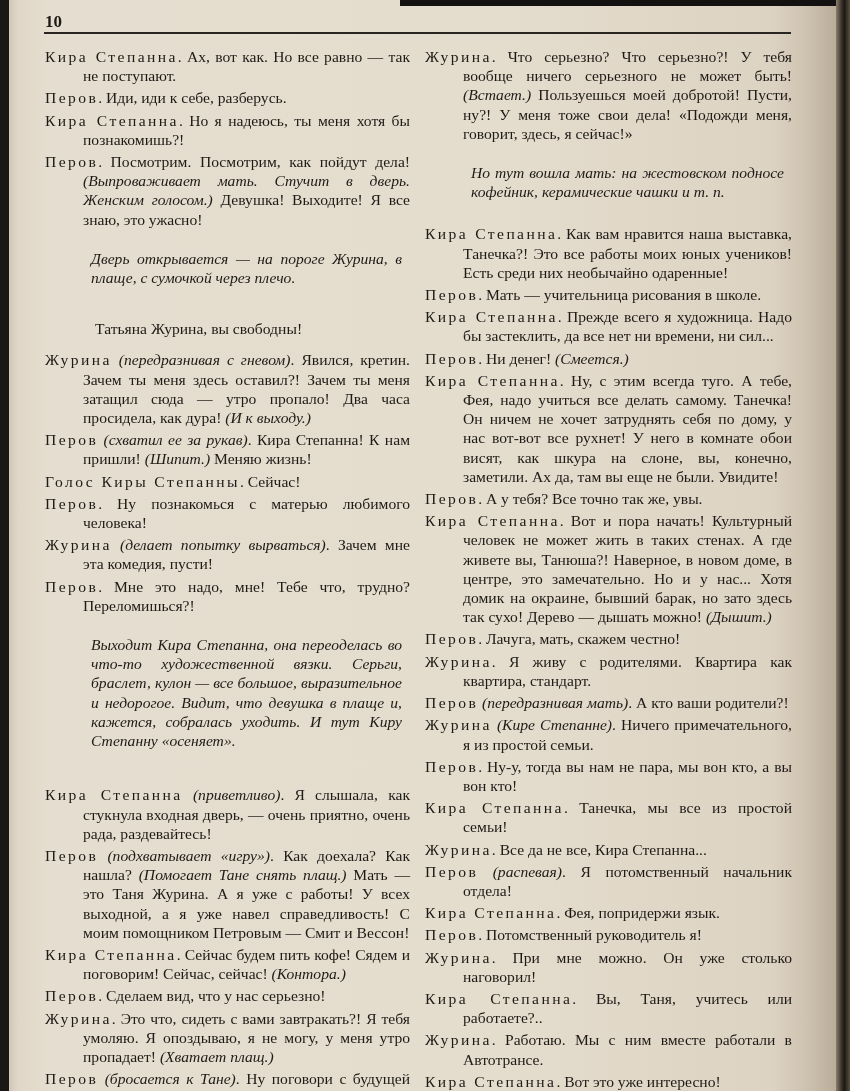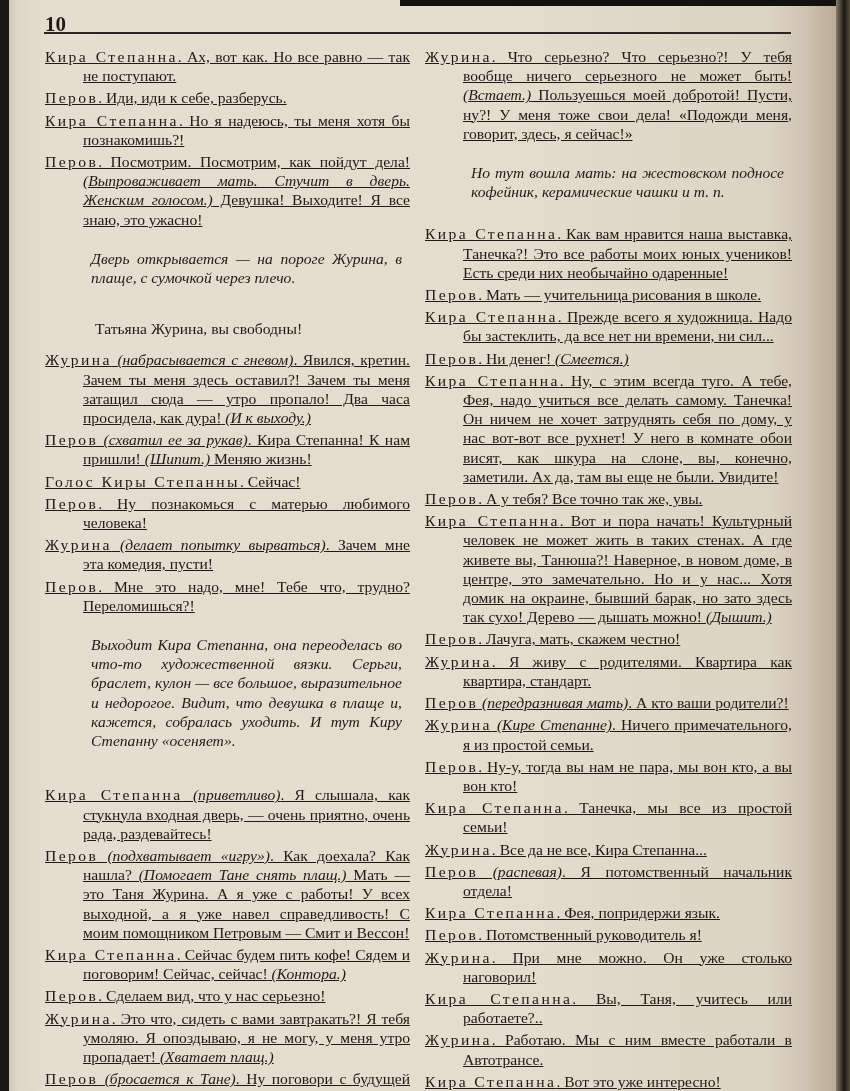--- a/index.html
+++ b/index.html
@@ -10,27 +10,27 @@
     color:#1e1a16;
   }
   .page {
     position:absolute; left:8px; top:0; width:830px; height:1091px;
     background:linear-gradient(90deg,#cfc6b7 0px,#e0d7c8 10px,#e5ddcf 40px,#e4dccd 60%,#ddd3c3 92%,#cfc3b1 96%,#b8ab98 100%);
   }
   .binding-left { position:absolute; left:0; top:0; width:9px; height:1091px; background:#1a1714; }
   .edge-right { position:absolute; right:0; top:0; width:14px; height:1091px;
     background:linear-gradient(90deg,#8a7d6c,#3a332b 40%,#1c1814 60%,#5a4f42); }
   .top-shadow { position:absolute; left:400px; top:0; width:450px; height:6px; background:#141210; }
-  .page-num { position:absolute; left:45px; top:12px; font-weight:bold; font-size:21px; }
+  .page-num { position:absolute; left:45px; top:12px; font-weight:bold; font-size:17px; }
   .rule { position:absolute; left:44px; top:32px; width:747px; height:2px; background:#2a2520; }
   .col { position:absolute; top:44px; font-size:15.6px; line-height:19.2px; }
   .col.left { left:45px; width:365px; }
   .col.right { left:425px; width:367px; }
   .rep { text-indent:-38px; padding-left:38px; text-align:justify; margin:0; }
-  .rep.gap { margin-top:3px;text-decoration:underline; }
+  .rep.gap { margin-top:3px; }
   .speaker { letter-spacing:2.4px; }
   .dir { font-style:italic; }
   .stage { font-style:italic; padding-left:38px; text-align:justify; margin:8px; }
   .plain { padding-left:38px; margin:12px; }
   .sp { height:12px; }
 </style>
 </head>
 <body>
 
 <div class="page"></div>
@@ -43,21 +43,21 @@
 
 <div class="col left" id="col-left">
     <p class="rep gap"><span class="speaker">Кира Степанна</span><span>. Ах, вот как. Но все равно — так не поступают.</span></p>
     <p class="rep gap"><span class="speaker">Перов</span><span>. Иди, иди к себе, разберусь.</span></p>
     <p class="rep gap"><span class="speaker">Кира Степанна</span><span>. Но я надеюсь, ты меня хотя бы познакомишь?!</span></p>
     <p class="rep gap"><span class="speaker">Перов</span><span>. Посмотрим. Посмотрим, как пойдут дела!</span><span class="dir"> (Выпроваживает мать. Стучит в дверь. Женским голосом.)</span><span> Девушка! Выходите! Я все знаю, это ужасно!</span></p>
     <div class="sp"></div>
     <p class="stage">Дверь открывается — на пороге Журина, в плаще, с сумочкой через плечо.</p>
     <div class="sp"></div>
     <p class="plain">Татьяна Журина, вы свободны!</p>
-    <p class="rep gap"><span class="speaker">Журина</span><span class="dir"> (набрасывается с гневом)</span><span>. Явился, кретин. Зачем ты меня здесь оставил?! Зачем ты меня затащил сюда — утро пропало! Два часа просидела, как дура!</span><span class="dir"> (И к выходу.)</span></p>
+    <p class="rep gap"><span class="speaker">Журина</span><span class="dir"> (передразнивая с гневом)</span><span>. Явился, кретин. Зачем ты меня здесь оставил?! Зачем ты меня затащил сюда — утро пропало! Два часа просидела, как дура!</span><span class="dir"> (И к выходу.)</span></p>
     <p class="rep gap"><span class="speaker">Перов</span><span class="dir"> (схватил ее за рукав)</span><span>. Кира Степанна! К нам пришли!</span><span class="dir"> (Шипит.)</span><span> Меняю жизнь!</span></p>
     <p class="rep gap"><span class="speaker">Голос Киры Степанны</span><span>. Сейчас!</span></p>
     <p class="rep gap"><span class="speaker">Перов</span><span>. Ну познакомься с матерью любимого человека!</span></p>
     <p class="rep gap"><span class="speaker">Журина</span><span class="dir"> (делает попытку вырваться)</span><span>. Зачем мне эта комедия, пусти!</span></p>
     <p class="rep gap"><span class="speaker">Перов</span><span>. Мне это надо, мне! Тебе что, трудно? Переломишься?!</span></p>
     <div class="sp"></div>
     <p class="stage">Выходит Кира Степанна, она переоделась во что-то художественной вязки. Серьги, браслет, кулон — все большое, выразительное и недорогое. Видит, что девушка в плаще и, кажется, собралась уходить. И тут Киру Степанну «осеняет».</p>
     <div class="sp"></div>
     <div class="sp"></div>
     <p class="rep gap"><span class="speaker">Кира Степанна</span><span class="dir"> (приветливо)</span><span>. Я слышала, как стукнула входная дверь, — очень приятно, очень рада, раздевайтесь!</span></p>

